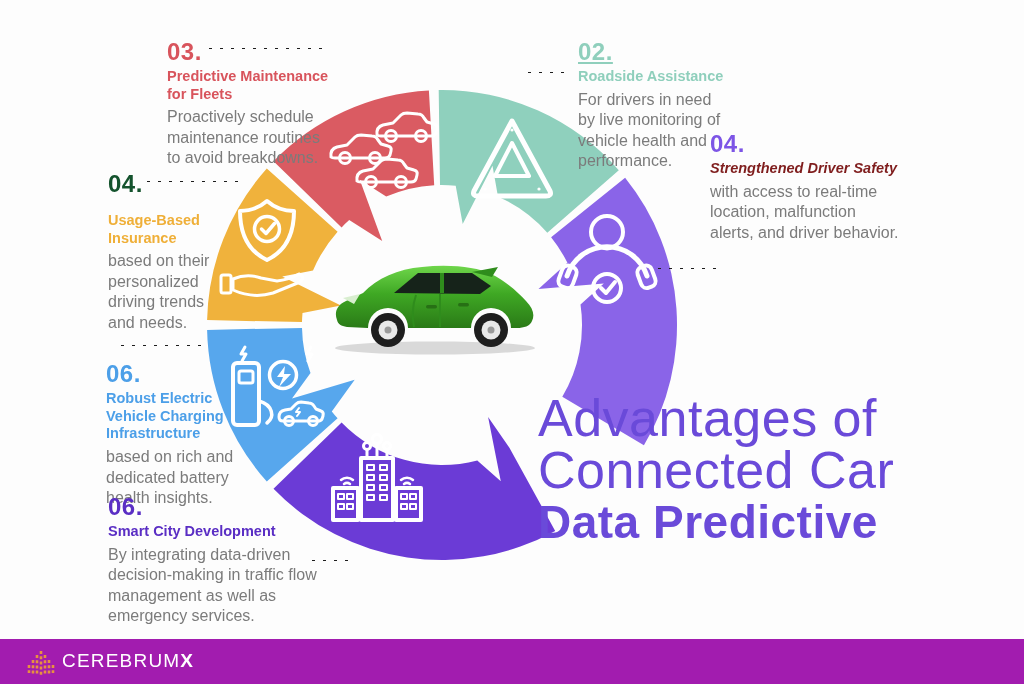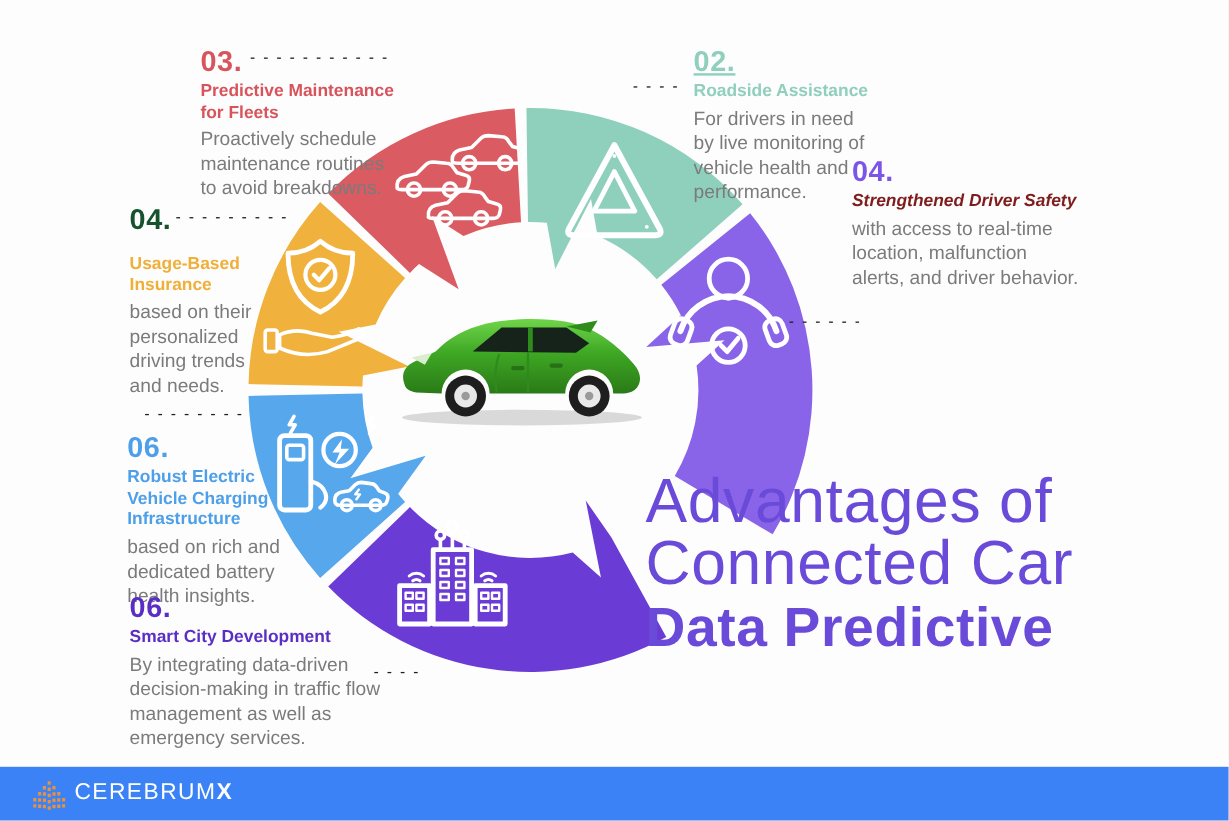--- a/index.html
+++ b/index.html
@@ -228,21 +228,21 @@
     <div class="head" style="color: rgb(90, 46, 196);">Smart City Development</div>
     <div class="body">By integrating data-driven decision-making in traffic flow management as well as emergency services.</div>
   </div>
 
   <div id="title" class="abs" style="color: rgb(106, 74, 217);">
     <div class="t">Advantages of</div>
     <div class="t">Connected Car</div>
     <div class="tb">Data Predictive</div>
   </div>
 
-  <div id="footer" class="abs" style="background: #3b82f6;">
+  <div id="footer" class="abs" style="background: #a21caf;">
     <svg class="abs" style="left:26px;top:8px;" width="30" height="30" viewBox="0 0 30 30">
       <g stroke="#e8913f" stroke-width="2.6" stroke-dasharray="3 2.2" fill="none">
         <path d="M3,18 L3,26"></path>
         <path d="M7,13 L7,27"></path>
         <path d="M11,8 L11,28"></path>
         <path d="M15,4 L15,28"></path>
         <path d="M19,8 L19,28"></path>
         <path d="M23,13 L23,27"></path>
         <path d="M27,18 L27,26"></path>
       </g>

